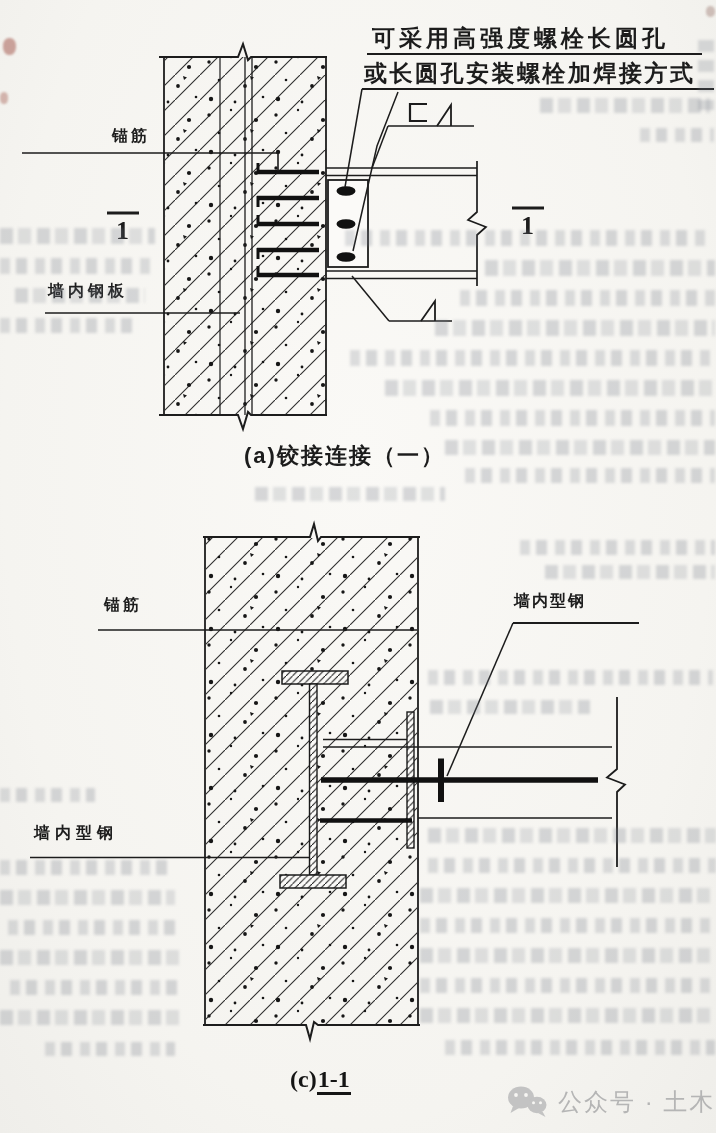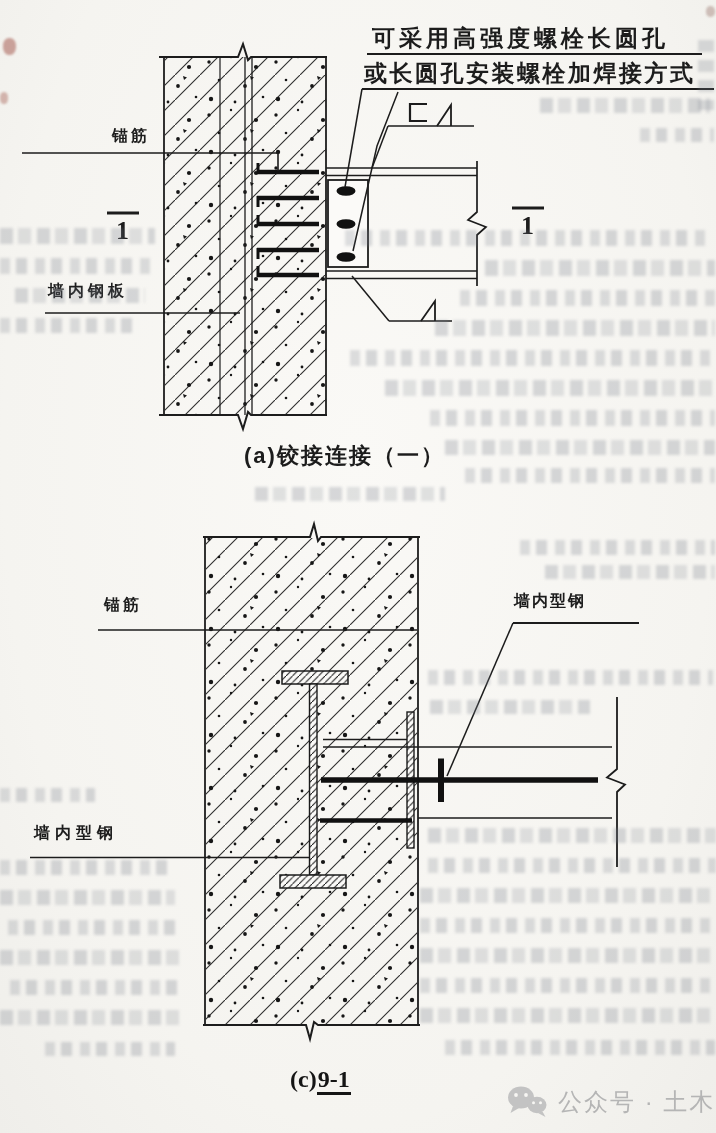--- a/index.html
+++ b/index.html
@@ -168,21 +168,21 @@
   <div class="lbl l22" style="left:112px;top:127px;">锚筋</div>
   <div class="lbl l22 sp4" style="left:48px;top:282px;">墙内钢板</div>
   <div class="secdigit" style="left:116px;top:216px;">1</div>
   <div class="secdigit" style="left:521px;top:211px;">1</div>
   <div class="lbl cap" style="left:244px;top:444px;">(a)铰接连接（一）</div>
 
   <div class="lbl l22" style="left:104px;top:596px;">锚筋</div>
   <div class="lbl l22" style="left:514px;top:592px;letter-spacing:2px;">墙内型钢</div>
   <div class="lbl l22 sp5" style="left:34px;top:824px;">墙内型钢</div>
   <div class="capc" style="left:290px;top:1066px;">
-    <span>(c)</span><span class="u">9-1</span>
+    <span>(c)</span><span class="u">1-1</span>
   </div>
 
   <div class="watermark">
     <svg width="42" height="34" viewBox="0 0 42 34">
       <ellipse cx="15" cy="12.5" rx="13" ry="11" fill="#c3c3c3"></ellipse>
       <path d="M7,21 L4.5,28 L13,23 Z" fill="#c3c3c3"></path>
       <circle cx="10" cy="10" r="1.9" fill="#f7f6f3"></circle>
       <circle cx="20" cy="10" r="1.9" fill="#f7f6f3"></circle>
       <ellipse cx="31" cy="20" rx="9.5" ry="8.2" fill="#c3c3c3"></ellipse>
       <path d="M36.5,26.5 L39.5,32 L31.5,27.8 Z" fill="#c3c3c3"></path>

